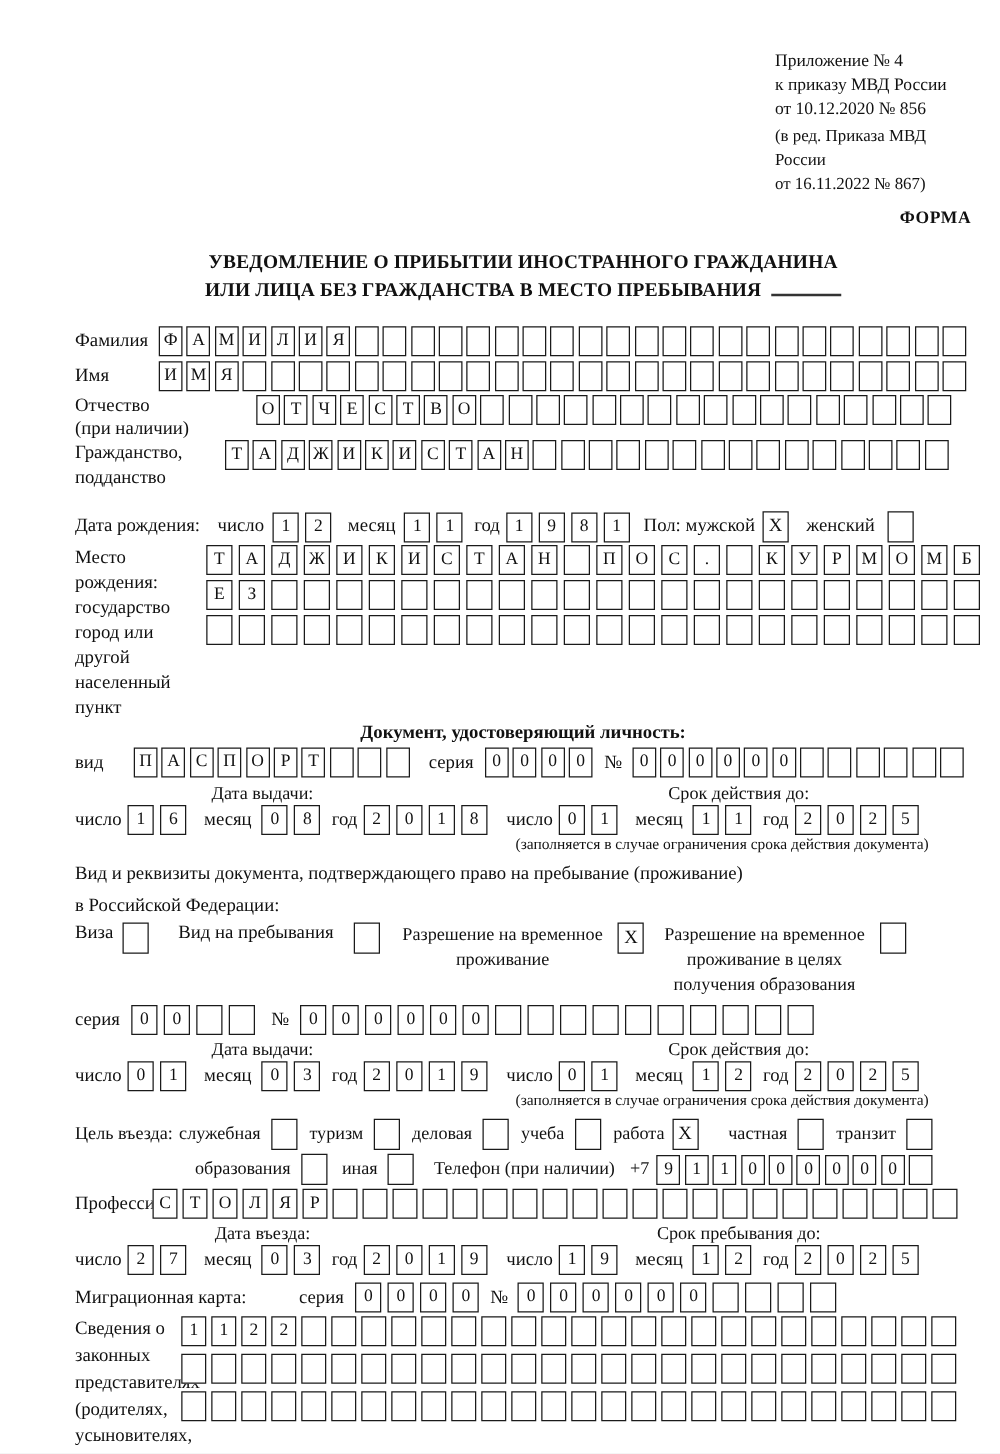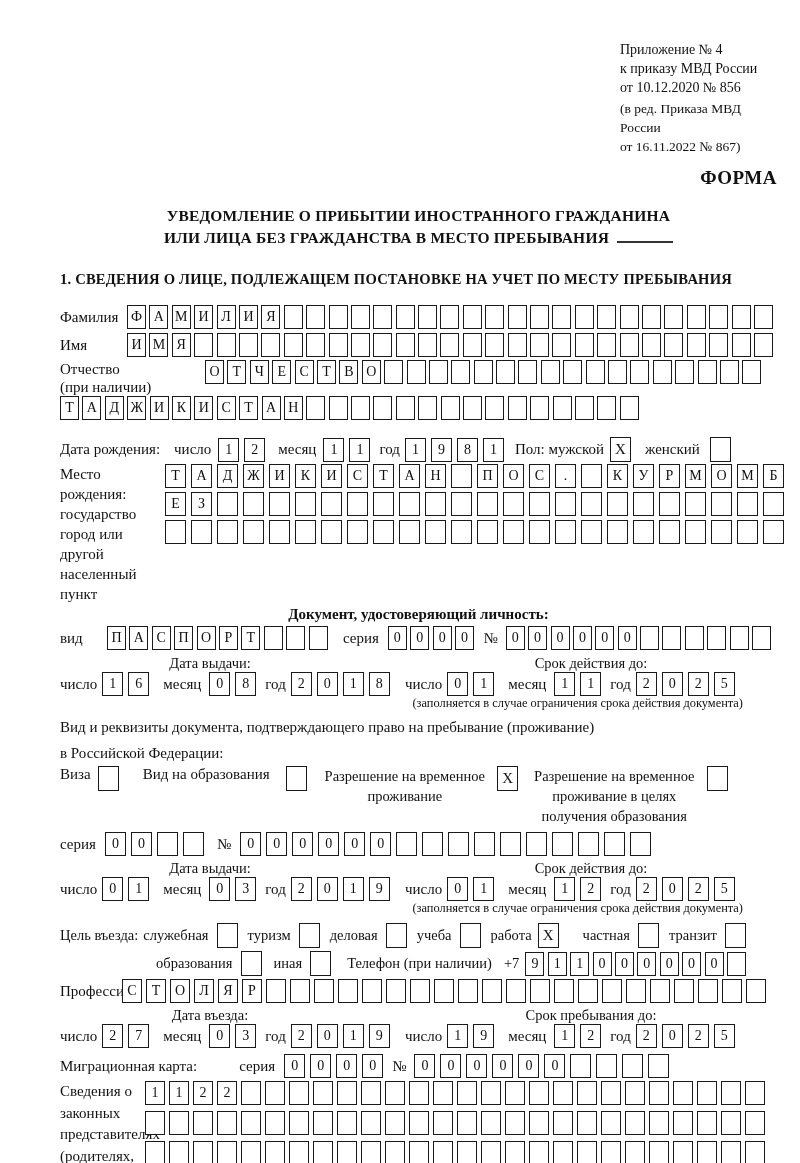--- a/index.html
+++ b/index.html
@@ -5,21 +5,21 @@
   html,body{margin:0;padding:0;background:#e8e8e8;}
   .page{
     width:800px;height:1163px;background:#ffffff;position:relative;
     box-sizing:border-box;padding:40px 23px 10px 60px;
     font-family:"Liberation Serif","DejaVu Serif",serif;color:#111;
     font-size:15px;overflow:hidden;
   }
   .pre{white-space:pre-line;}
   .hdr{margin-left:560px;line-height:19px;font-size:14px;}
   .rev{margin-left:560px;margin-top:2px;line-height:19px;font-size:13.5px;}
-  .forma{margin-top:11px;text-align:right;font-weight:bold;font-size:19px;letter-spacing:.5px;}
+  .forma{margin-top:11px;text-align:right;font-weight:bold;font-size:14px;letter-spacing:.5px;}
   .title{margin-top:16px;text-align:center;font-weight:bold;font-size:15.5px;line-height:22px;letter-spacing:.2px;}
   .tunder{display:inline-block;width:56px;border-bottom:2px solid #333;height:14px;margin-left:8px;}
   .sect{margin-top:22px;font-weight:bold;font-size:14.6px;letter-spacing:.2px;}
   .row{display:flex;align-items:center;}
   .rowt{display:flex;align-items:flex-start;}
   .lbl{flex:0 0 auto;}
   .cells{display:inline-flex;flex-wrap:nowrap;}
   .cell{
     display:inline-block;box-sizing:border-box;flex:0 0 auto;
     width:19px;height:24px;border:1.5px solid #1a1a1a;margin-right:3.4px;
@@ -48,21 +48,20 @@
 от 10.12.2020 № 856</div>
   <div class="rev pre">(в ред. Приказа МВД России
 от 16.11.2022 № 867)</div>
   <div class="forma">ФОРМА</div>
 
   <div class="title">
     <div>УВЕДОМЛЕНИЕ О ПРИБЫТИИ ИНОСТРАННОГО ГРАЖДАНИНА</div>
     <div><span>ИЛИ ЛИЦА БЕЗ ГРАЖДАНСТВА В МЕСТО ПРЕБЫВАНИЯ</span><span class="tunder"></span></div>
   </div>
 
-  <div class="sect">1. СВЕДЕНИЯ О ЛИЦЕ, ПОДЛЕЖАЩЕМ ПОСТАНОВКЕ НА УЧЕТ ПО МЕСТУ ПРЕБЫВАНИЯ</div>
 
   <div class="row" style="margin-top:17px">
     <span class="lbl" style="width:67px">Фамилия</span>
     <span class="cells">
         <span class="cell">Ф</span>
         <span class="cell">А</span>
         <span class="cell">М</span>
         <span class="cell">И</span>
         <span class="cell">Л</span>
         <span class="cell">И</span>
@@ -152,20 +151,21 @@
         <span class="cell"></span>
         <span class="cell"></span>
         <span class="cell"></span>
         <span class="cell"></span>
         <span class="cell"></span>
         <span class="cell"></span>
       </span>
   </div>
 
   <div class="rowt" style="margin-top:0">
+    <span class="lbl" style="width:120px;line-height:20px"><span>Гражданство,</span><br><span>подданство</span></span>
     <span class="cells">
         <span class="cell">Т</span>
         <span class="cell">А</span>
         <span class="cell">Д</span>
         <span class="cell">Ж</span>
         <span class="cell">И</span>
         <span class="cell">К</span>
         <span class="cell">И</span>
         <span class="cell">С</span>
         <span class="cell">Т</span>
@@ -394,21 +394,21 @@
   <div class="note">(заполняется в случае ограничения срока действия документа)</div>
 
   <div class="intro pre">Вид и реквизиты документа, подтверждающего право на пребывание (проживание)
 в Российской Федерации:</div>
 
   <div class="rowt">
     <span class="lbl">Виза</span>
     <span class="cells" style="margin-left:7px">
         <span class="cell chk"></span>
       </span>
-    <span class="lbl" style="margin-left:24px">Вид на образования</span>
+    <span class="lbl" style="margin-left:24px">Вид на пребывания</span>
     <span class="cells" style="margin-left:16px">
         <span class="cell chk"></span>
       </span>
     <div class="lbl pre ctr" style="margin-left:18px">Разрешение на временное
 проживание</div>
     <span class="cells" style="margin-left:12px">
         <span class="cell chk">X</span>
       </span>
     <div class="lbl pre ctr" style="margin-left:16px">Разрешение на временное
 проживание в целях

